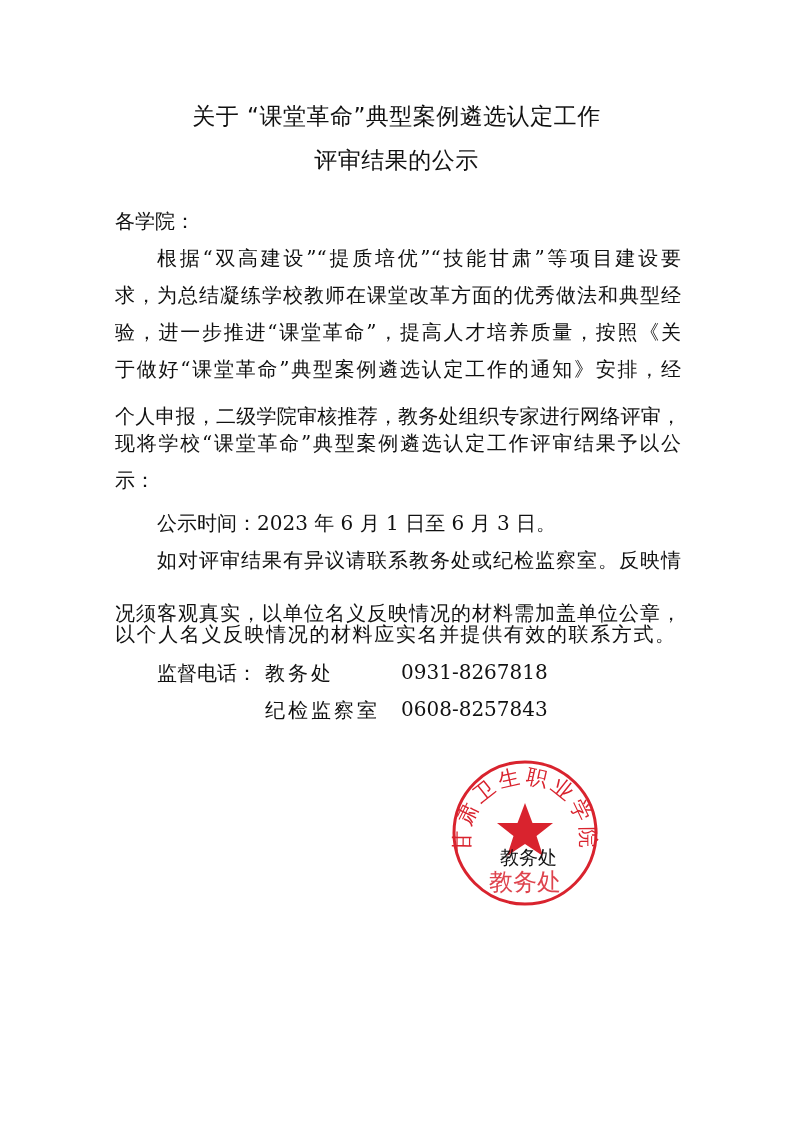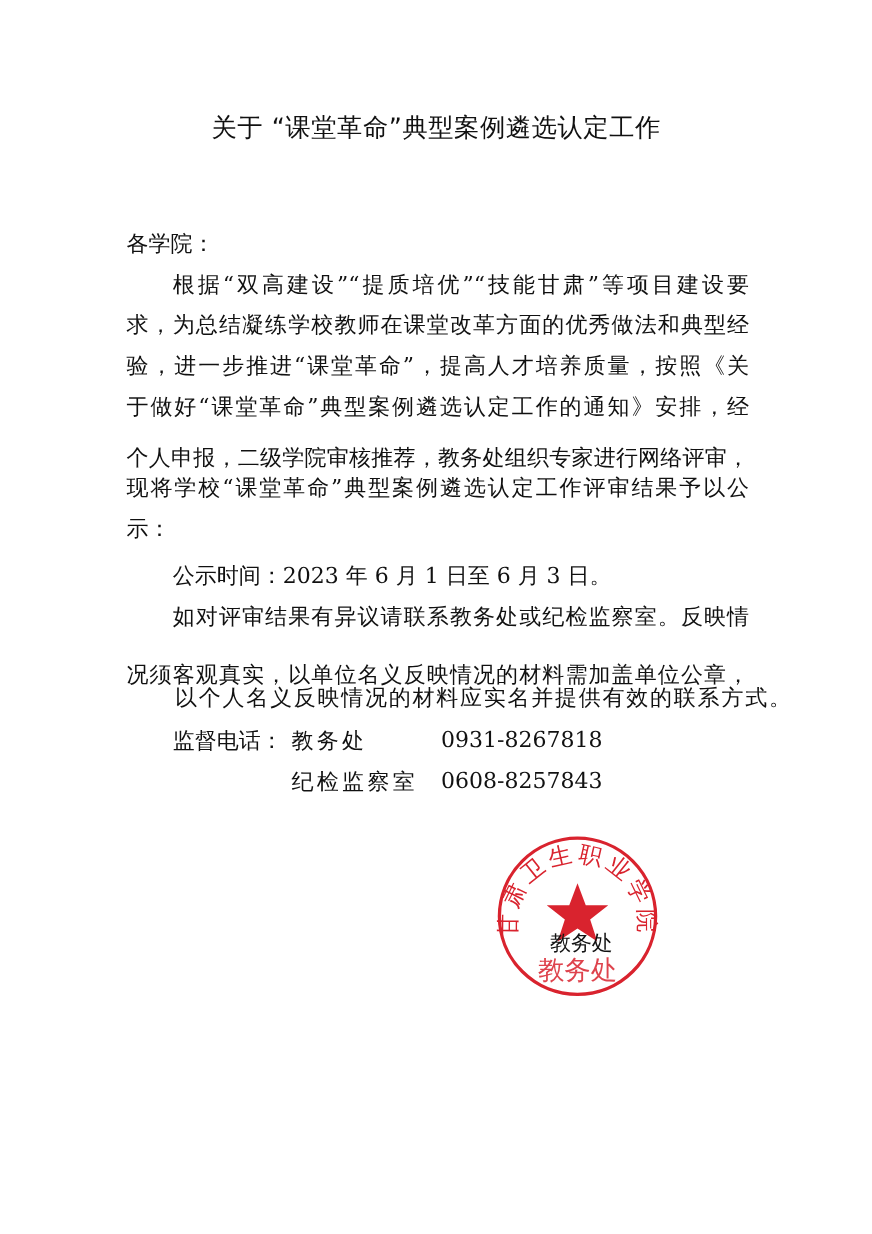--- a/index.html
+++ b/index.html
@@ -26,37 +26,38 @@
     .sign {
       position: absolute; font-family: "DejaVu Serif", serif; font-size: 19px; color: #111; white-space: nowrap;
     }
   </style>
 </head>
 <body>
 
 <div class="page">
 
   <div class="title t1">关于 “课堂革命”典型案例遴选认定工作</div>
+  <div class="title t2">评审结果的公示</div>
 
   <div class="body-text" style="top:203px;">
     <div class="line" style="top:0px;">各学院：</div>
 
     <div class="line justify indent" style="top:37px;">根据“双高建设”“提质培优”“技能甘肃”等项目建设要</div>
     <div class="line justify" style="top:74px;">求，为总结凝练学校教师在课堂改革方面的优秀做法和典型经</div>
     <div class="line justify" style="top:111px;">验，进一步推进“课堂革命”，提高人才培养质量，按照《关</div>
     <div class="line justify" style="top:148px;">于做好“课堂革命”典型案例遴选认定工作的通知》安排，经</div>
     <div class="line justify" style="top:195px;">个人申报，二级学院审核推荐，教务处组织专家进行网络评审，</div>
     <div class="line justify" style="top:222px;">现将学校“课堂革命”典型案例遴选认定工作评审结果予以公</div>
     <div class="line" style="top:259px;">示：</div>
 
     <div class="line indent" style="top:302px;">公示时间：2023 年 6 月 1 日至 6 月 3 日。</div>
 
     <div class="line justify indent" style="top:339px;">如对评审结果有异议请联系教务处或纪检监察室。反映情</div>
     <div class="line justify" style="top:376px;margin-top:16px;">况须客观真实，以单位名义反映情况的材料需加盖单位公章，</div>
-    <div class="line" style="top:413px; letter-spacing:1.6px;margin-left:44px;">以个人名义反映情况的材料应实名并提供有效的联系方式。</div>
+    <div class="line" style="top:413px; letter-spacing:1.6px;">以个人名义反映情况的材料应实名并提供有效的联系方式。</div>
   </div>
 
   <div class="phone-row" style="left:157px; top:660px;">监督电话：</div>
   <div class="phone-row" style="left:265px; top:660px; letter-spacing:3px;">教务处</div>
   <div class="phone-row" style="left:401px; top:660px;">0931-8267818</div>
   <div class="phone-row" style="left:265px; top:697px; letter-spacing:3px;">纪检监察室</div>
   <div class="phone-row" style="left:401px; top:697px;">0608-8257843</div>
 
   <svg class="seal" viewBox="0 0 150 150">
     <defs>

